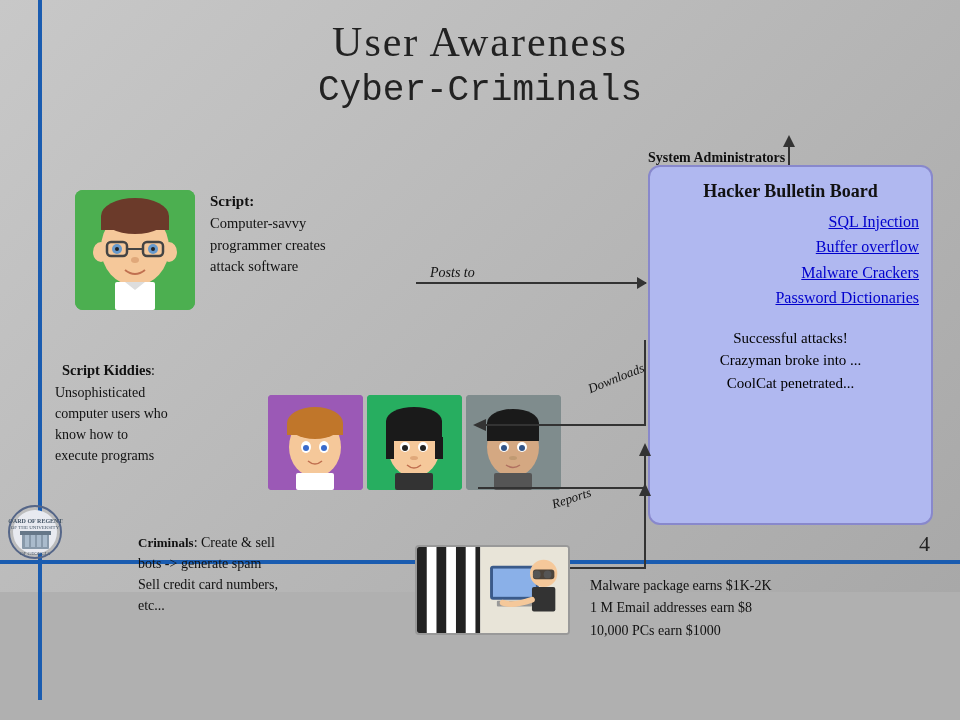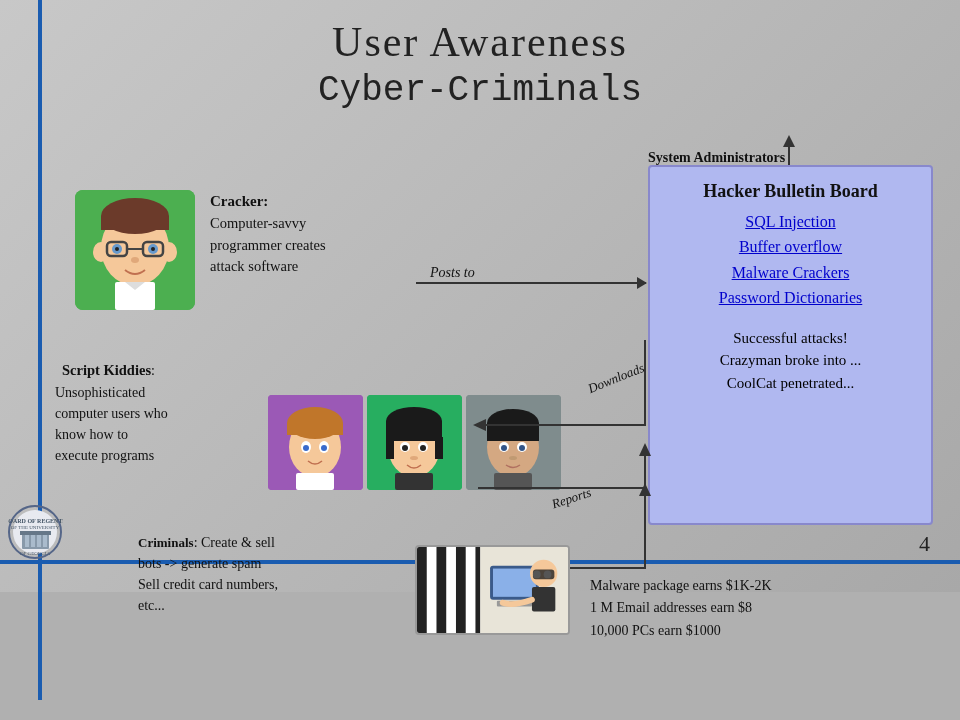--- a/index.html
+++ b/index.html
@@ -115,38 +115,38 @@
 
     
     .hacker-board {
       position: absolute;
       top: 165px;
       left: 648px;
       width: 285px;
       height: 360px;
       background: #b0b8f0;
       border: 2px solid #8888cc;
-      border-radius: 4px;
+      border-radius: 12px;
       padding: 14px 12px;
     }
 
     .hacker-board-title {
       font-size: 18px;
       font-weight: bold;
       color: #111;
       text-align: center;
       margin-bottom: 6px;
       line-height: 1.2;
     }
 
     .hacker-board-item {
       font-size: 16px;
       color: #0000cc;
       text-decoration: underline;
-      text-align: center;
+      text-align: right;
       line-height: 1.6;
       display: block;
     }
 
     .hacker-board-success {
       font-size: 15px;
       color: #000000;
       text-align: center;
       margin-top: 16px;
       line-height: 1.5;
@@ -325,21 +325,21 @@
       <ellipse cx="60" cy="70" rx="4" ry="3" fill="#e0a87a"></ellipse>
 
       <path d="M50,80 Q60,88 70,80" stroke="#c07050" stroke-width="2" fill="none"></path>
 
       <rect x="40" y="92" width="40" height="28" fill="#fff" rx="2"></rect>
       <polygon points="60,100 50,92 70,92" fill="#ddd"></polygon>
     </svg>
   </div>
 
   <div class="cracker-text">
-    <strong>Cracker:</strong><br>
+    <strong>Script:</strong><br>
     <span>Computer-savvy<br>programmer creates<br>attack software</span>
   </div>
 
   <div class="posts-to-label">Posts to</div>
 
   <div class="arrow-right-1"></div>
 
   <div class="hacker-board">
     <div class="hacker-board-title">Hacker Bulletin Board</div>
     <span class="hacker-board-item">SQL Injection</span>

